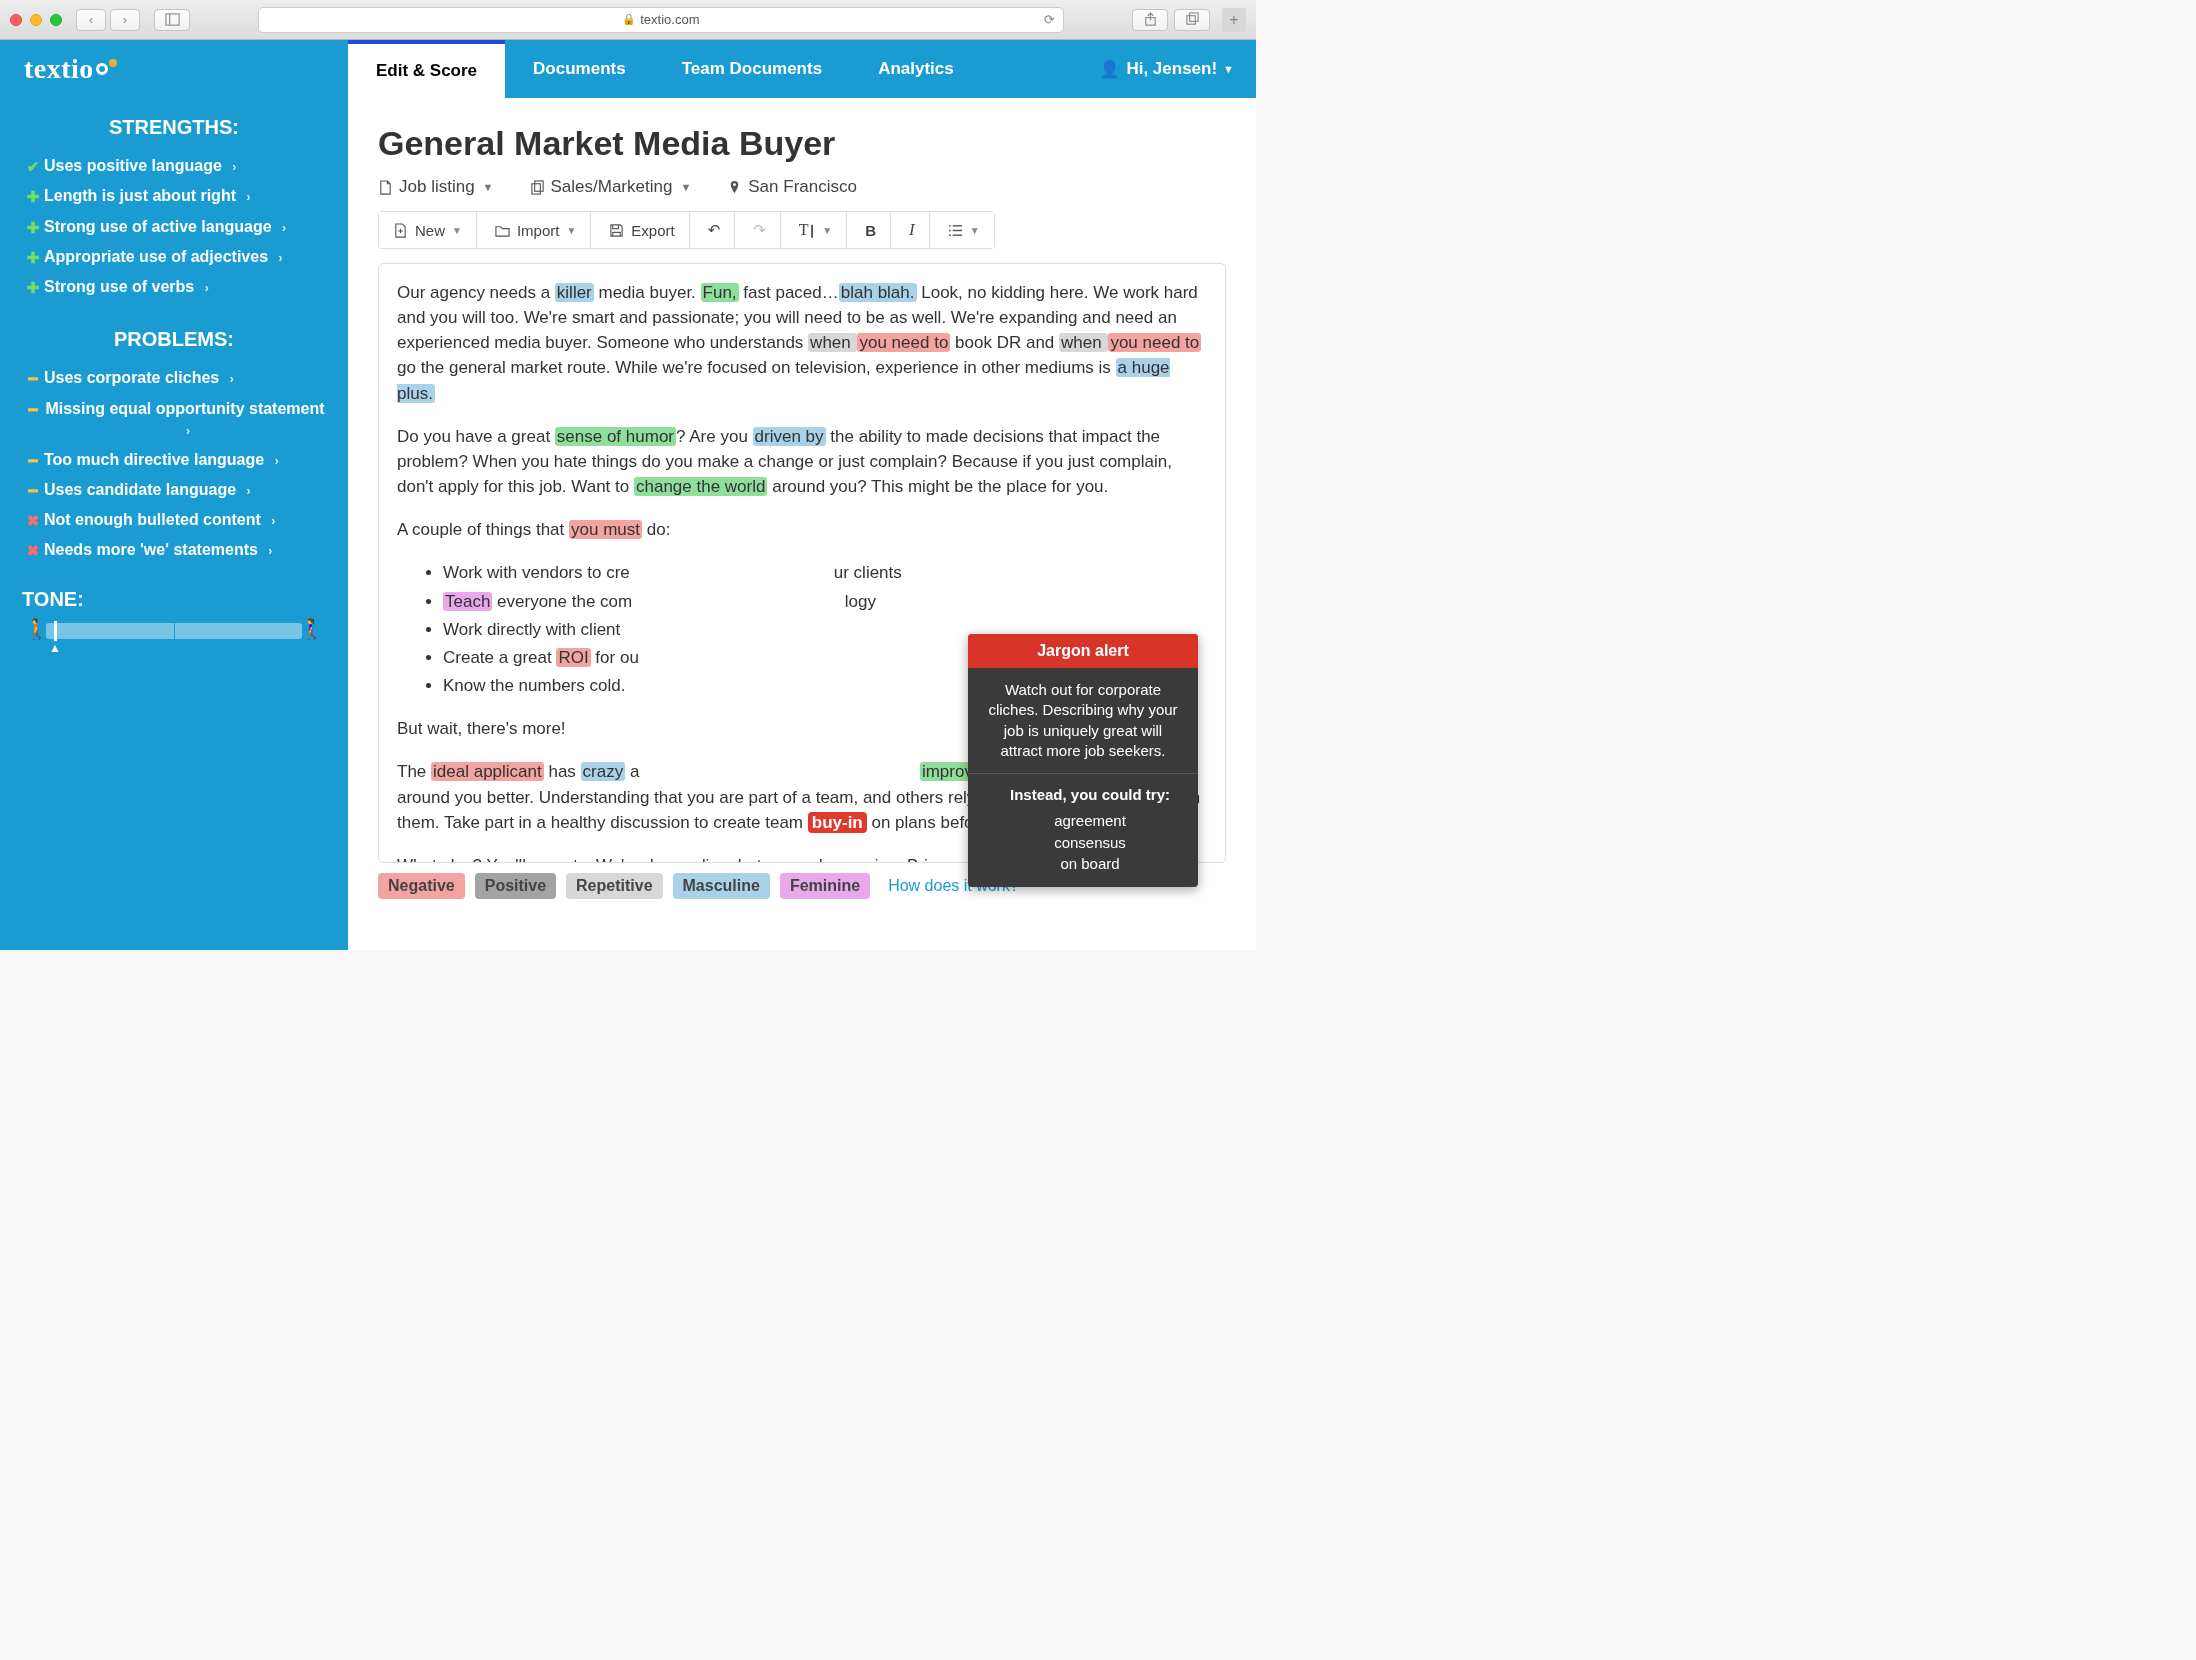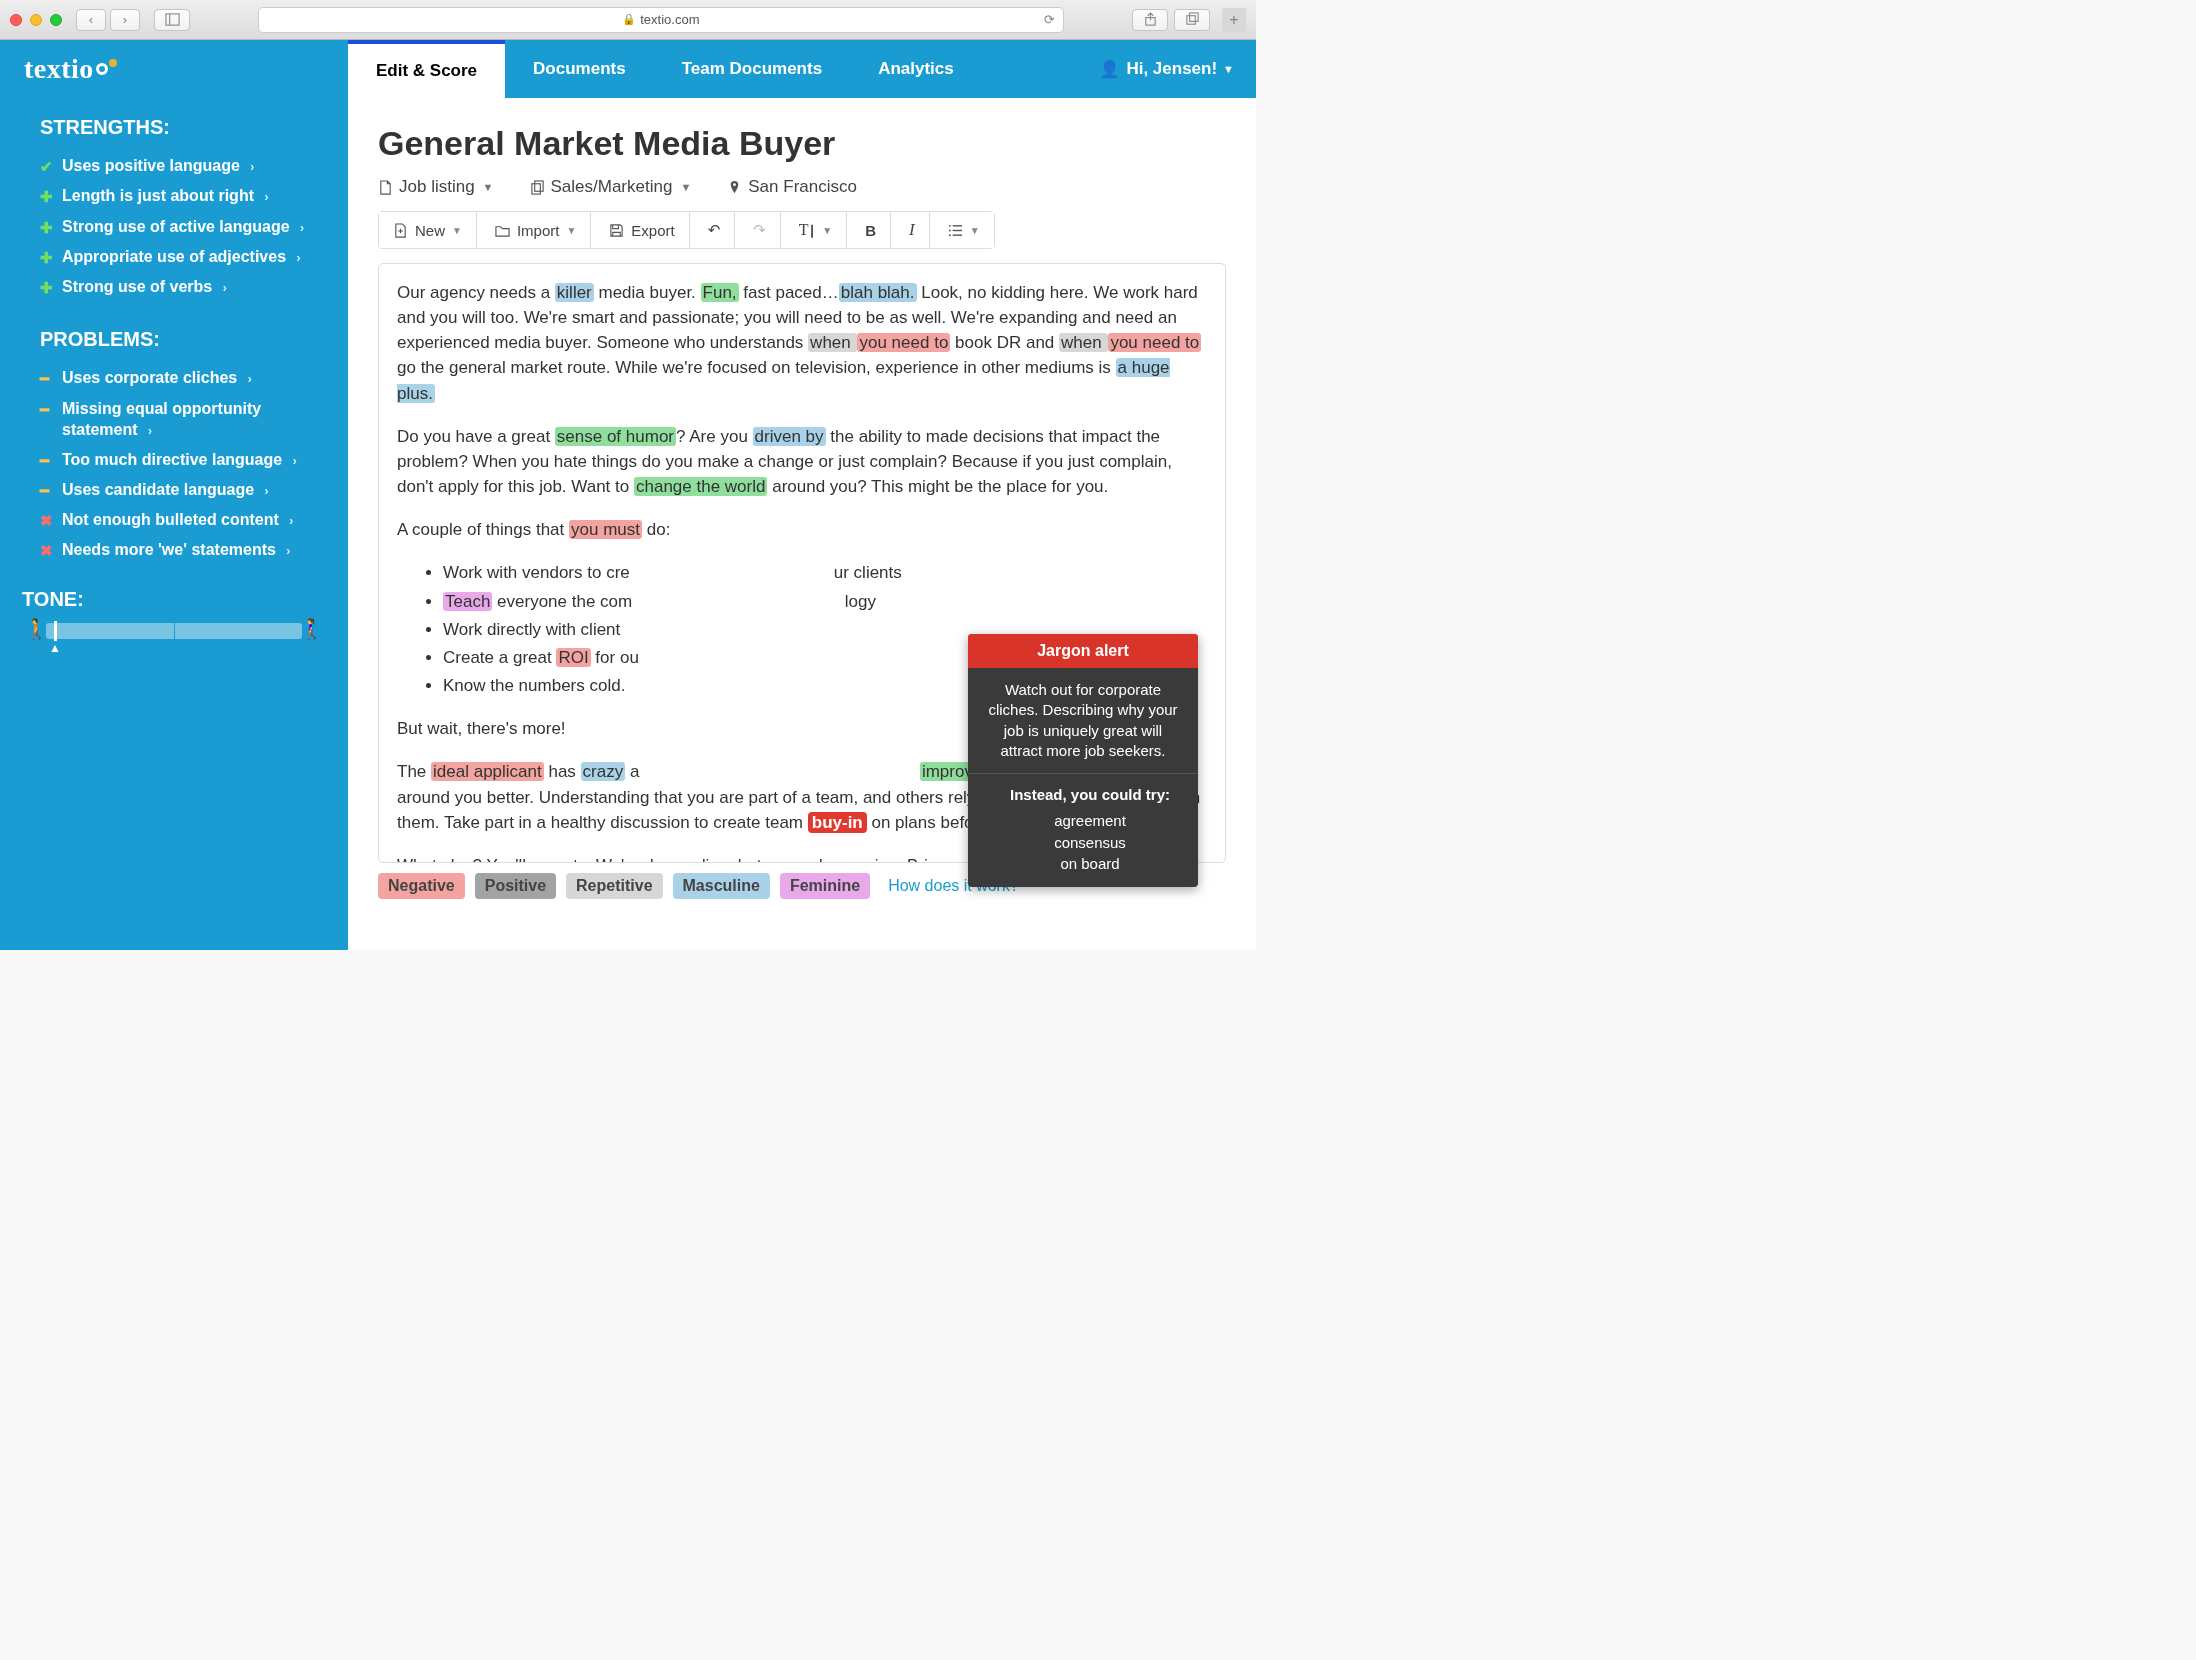--- a/index.html
+++ b/index.html
@@ -28,21 +28,21 @@
 .logo-bar { height: 58px; display: flex; align-items: center; padding-left: 24px; }
 .logo { font-size: 28px; font-weight: 700; letter-spacing: 0.5px; font-family: Georgia, serif; display: flex; align-items: center;}
 .logo .o1 { display: inline-block; width: 12px; height: 12px; border: 3px solid #fff; border-radius: 50%; margin-left: 2px; vertical-align: 2px;}
 .logo .o2 { display: inline-block; width: 8px; height: 8px; background: #e6b32f; border-radius: 50%; margin-left: 1px; margin-bottom: 12px;}
 
 .score-box { background: #e6b32f; padding: 22px 0 24px 0; text-align: center; color: #fff; }
 .score-title { font-size: 19px; font-weight: 700; letter-spacing: 1px; }
 .score-num { font-size: 88px; font-weight: 300; line-height: 1; margin: 0px 0 4px 0; }
 .score-label { font-size: 22px; font-weight: 700; letter-spacing: 1px; }
 
-.side-section { padding: 18px 22px 8px 40px; }
+.side-section { padding: 18px 22px 8px 22px; text-align: center; }
 .side-h { font-size: 20px; font-weight: 800; margin-bottom: 12px; }
 .side-list { list-style: none; }
 .side-list li { padding: 4px 0; font-size: 16px; font-weight: 600; display: flex; align-items: flex-start; line-height: 1.35;}
 .side-list .icon { width: 22px; flex-shrink: 0; font-weight: bold; font-size: 15px; margin-top: 2px;}
 .side-list .chev { margin-left: 6px; color: rgba(255,255,255,0.85); font-size: 12px;}
 .ic-check { color: #6fde62; }
 .ic-plus { color: #6fde62; }
 .ic-dash { color: #ffc14d; }
 .ic-x { color: #ff6b6b; }
 

